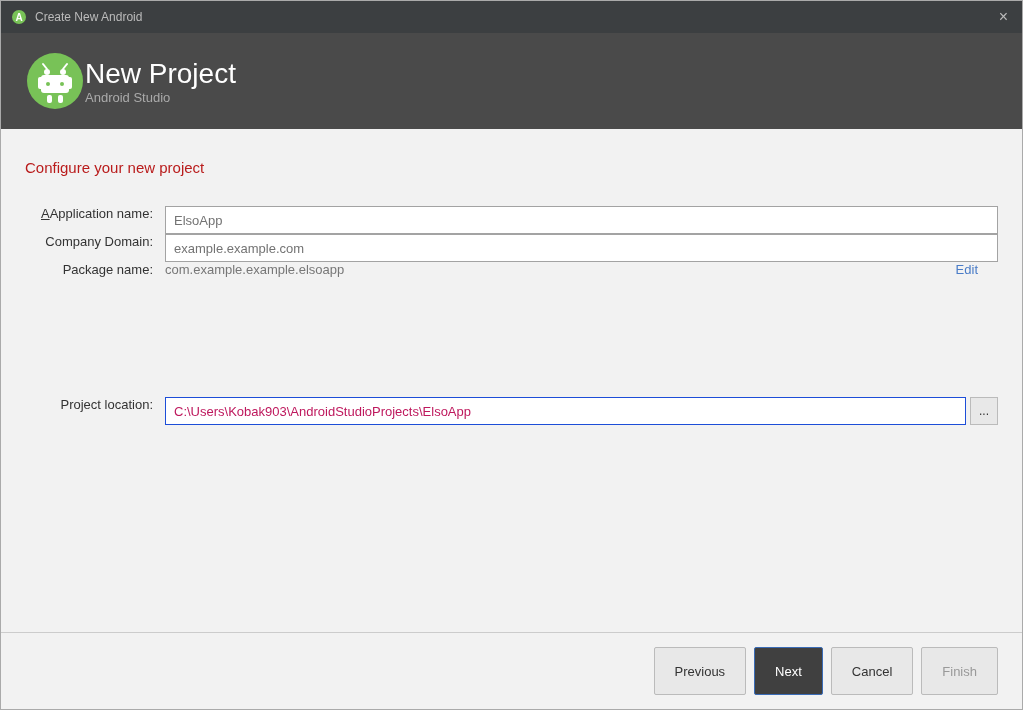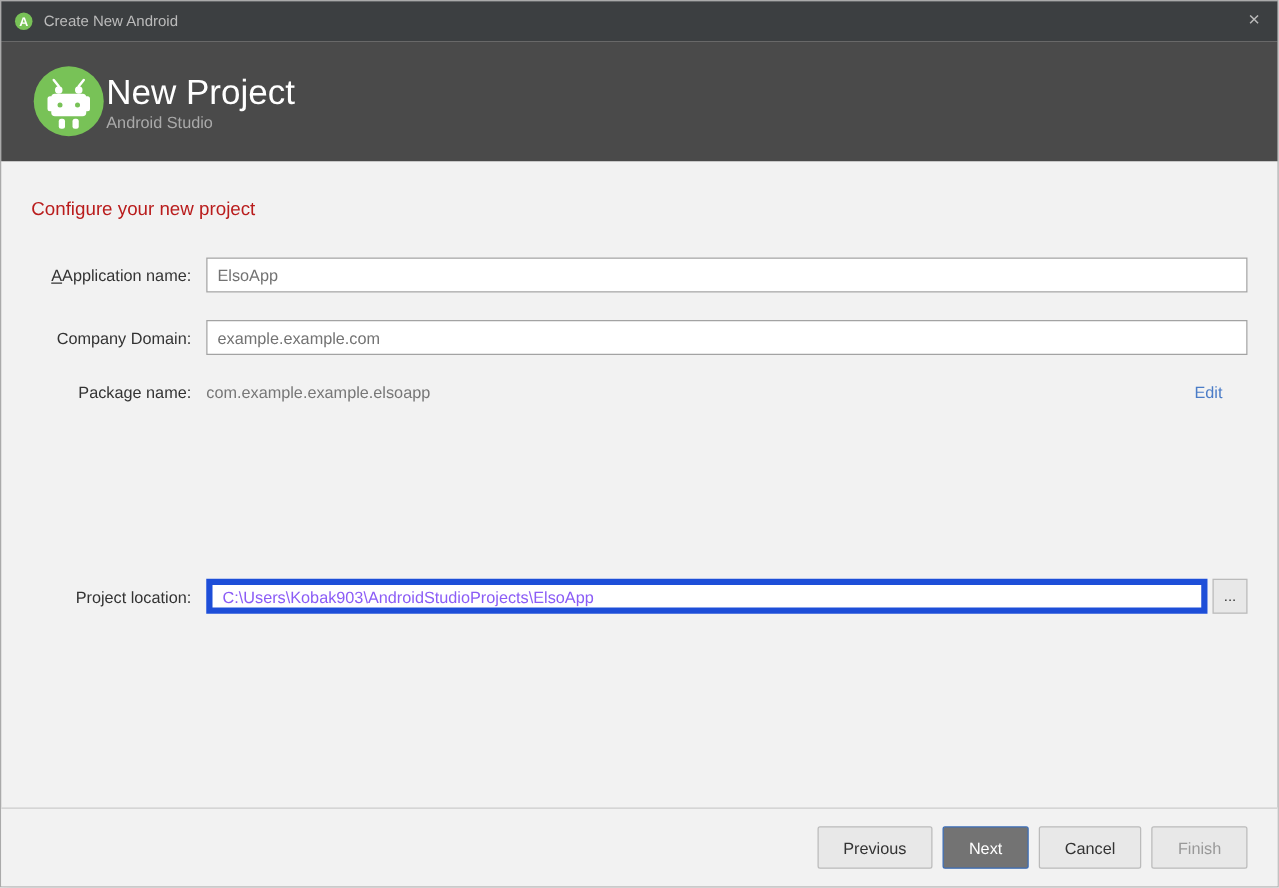--- a/index.html
+++ b/index.html
@@ -108,22 +108,21 @@
 
     .section-title {
       font-size: 15px;
       font-weight: 500;
       color: #b91c1c;
       margin-bottom: 30px;
     }
 
     .form-row {
       display: flex;
-      align-items: center;
-      margin-bottom: 22px;
+      margin-bottom: 0;
     }
 
     .form-label {
       width: 140px;
       text-align: right;
       padding-right: 12px;
       color: #333;
       font-size: 13px;
       flex-shrink: 0;
     }
@@ -160,24 +159,24 @@
       flex: 1;
       display: flex;
       align-items: center;
       gap: 4px;
     }
 
     .location-input {
       flex: 1;
       height: 28px;
       padding: 4px 8px;
-      border: 5px solid #1d4ed8;
+      border: 1px solid #1d4ed8;
       background: #fff;
       font-size: 13px;
-      color: #8b5cf6;
+      color: #be185d;
       outline: none;
     }
 
     .browse-button {
       height: 28px;
       padding: 0 8px;
       border: 1px solid #bbb;
       background: #e8e8e8;
       font-size: 12px;
       cursor: pointer;
@@ -190,35 +189,35 @@
       border-top: 1px solid #ccc;
       padding: 14px 24px;
       display: flex;
       align-items: center;
       justify-content: flex-end;
       gap: 8px;
       flex-shrink: 0;
     }
 
     .btn {
-      height: 34px;
+      height: 48px;
       padding: 0 20px;
       border: 1px solid #bbb;
       font-size: 13px;
       cursor: pointer;
       border-radius: 2px;
     }
 
     .btn-default {
       background: #e8e8e8;
       color: #333;
     }
 
     .btn-primary {
-      background: #737373;
+      background: #404040;
       color: #fff;
       border-color: #3a6cb7;
     }
 
     .btn-disabled {
       background: #e8e8e8;
       color: #999;
       cursor: not-allowed;
       border-color: #bbb;
     }

